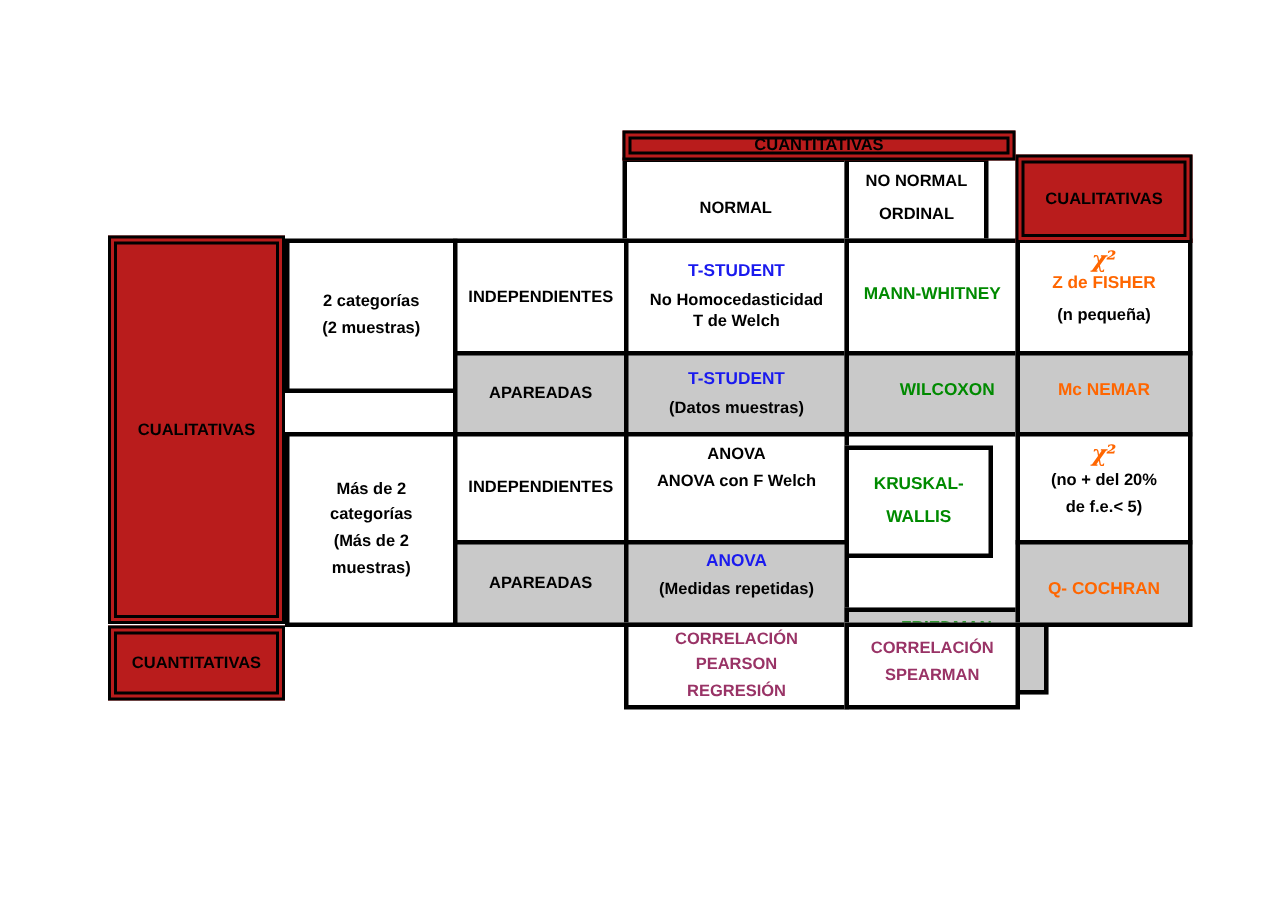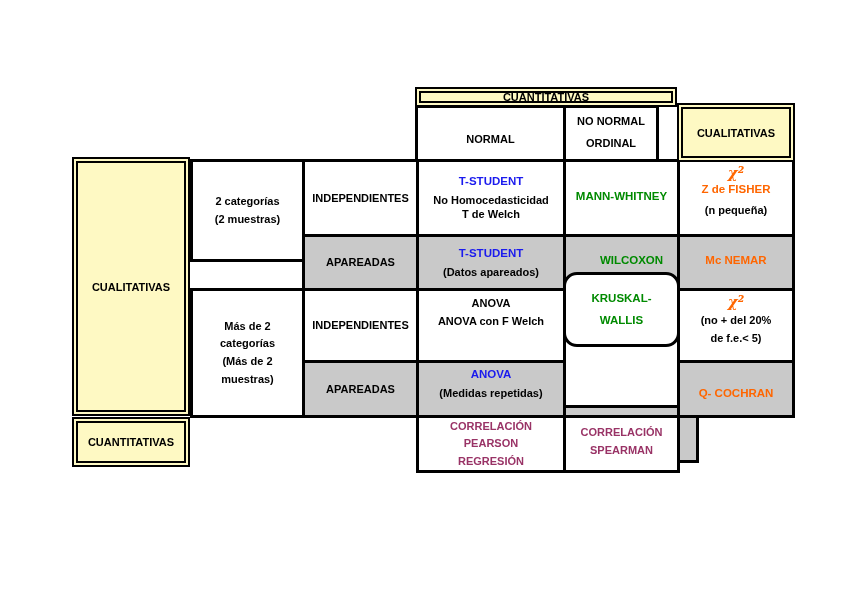--- a/index.html
+++ b/index.html
@@ -11,21 +11,21 @@
   .cell{
     position:absolute;box-sizing:border-box;border:3px solid #000;
     display:flex;flex-direction:column;align-items:center;justify-content:center;
     text-align:center;font-size:11px;line-height:1.35;background:#fff;
   }
   .cell.gray{background:var(--gray);}
   .cell.topalign{justify-content:flex-start;padding-top:4px;}
   .cell.spread{justify-content:space-between;padding:6px 2px 8px 2px;}
   
   .dbl{
-    position:absolute;box-sizing:border-box;border:2px solid #000;background:#fef9c3;
+    position:absolute;box-sizing:border-box;border:2px solid #000;background:#b91c1c;
     display:flex;flex-direction:column;align-items:center;justify-content:center;
     text-align:center;font-size:11px;z-index:5;
   }
   .dbl::before{
     content:"";position:absolute;inset:2px;border:2px solid #000;pointer-events:none;
   }
   .t-blue{color:var(--blue);}
   .t-green{color:var(--green);}
   .t-orange{color:var(--orange);}
   .t-plum{color:var(--plum);}
@@ -86,34 +86,34 @@
   <div class="title t-green">MANN-WHITNEY</div>
 </div>
 <div class="cell topalign" style="left:677px;top:159px;width:118px;height:78px;">
   <div class="chi">χ²</div>
   <div class="title t-orange" style="margin-top:1px;">Z de FISHER</div>
   <div class="sub" style="margin-top:2px;">(n pequeña)</div>
 </div>
 
 <div class="cell gray" style="left:416px;top:234px;width:150px;height:57px;">
   <div class="title t-blue">T-STUDENT</div>
-  <div class="sub">(Datos apareados)</div>
+  <div class="sub">(Datos muestras)</div>
 </div>
 <div class="cell gray" style="left:563px;top:234px;width:117px;height:57px;padding-left:20px;">
   <div class="title t-green">WILCOXON</div>
 </div>
 <div class="cell gray" style="left:677px;top:234px;width:118px;height:57px;">
   <div class="title t-orange">Mc NEMAR</div>
 </div>
 
 <div class="cell topalign" style="left:416px;top:288px;width:150px;height:75px;">
   <div class="sub lh-med">ANOVA</div>
   <div class="sub lh-med">ANOVA con F Welch</div>
 </div>
-<div class="cell" style="left:563px;top:272px;width:117px;height:75px;border-radius:14px;">
+<div class="cell" style="left:563px;top:297px;width:99px;height:75px;">
   <div class="title t-green lh-wide" style="margin:0;">
     <div>KRUSKAL-</div>
     <div>WALLIS</div>
   </div>
 </div>
 <div class="cell topalign" style="left:677px;top:288px;width:118px;height:75px;">
   <div class="chi">χ²</div>
   <div class="sub lh-med" style="margin-top:2px;">(no + del 20%</div>
   <div class="sub lh-med">de f.e.&lt; 5)</div>
 </div>

